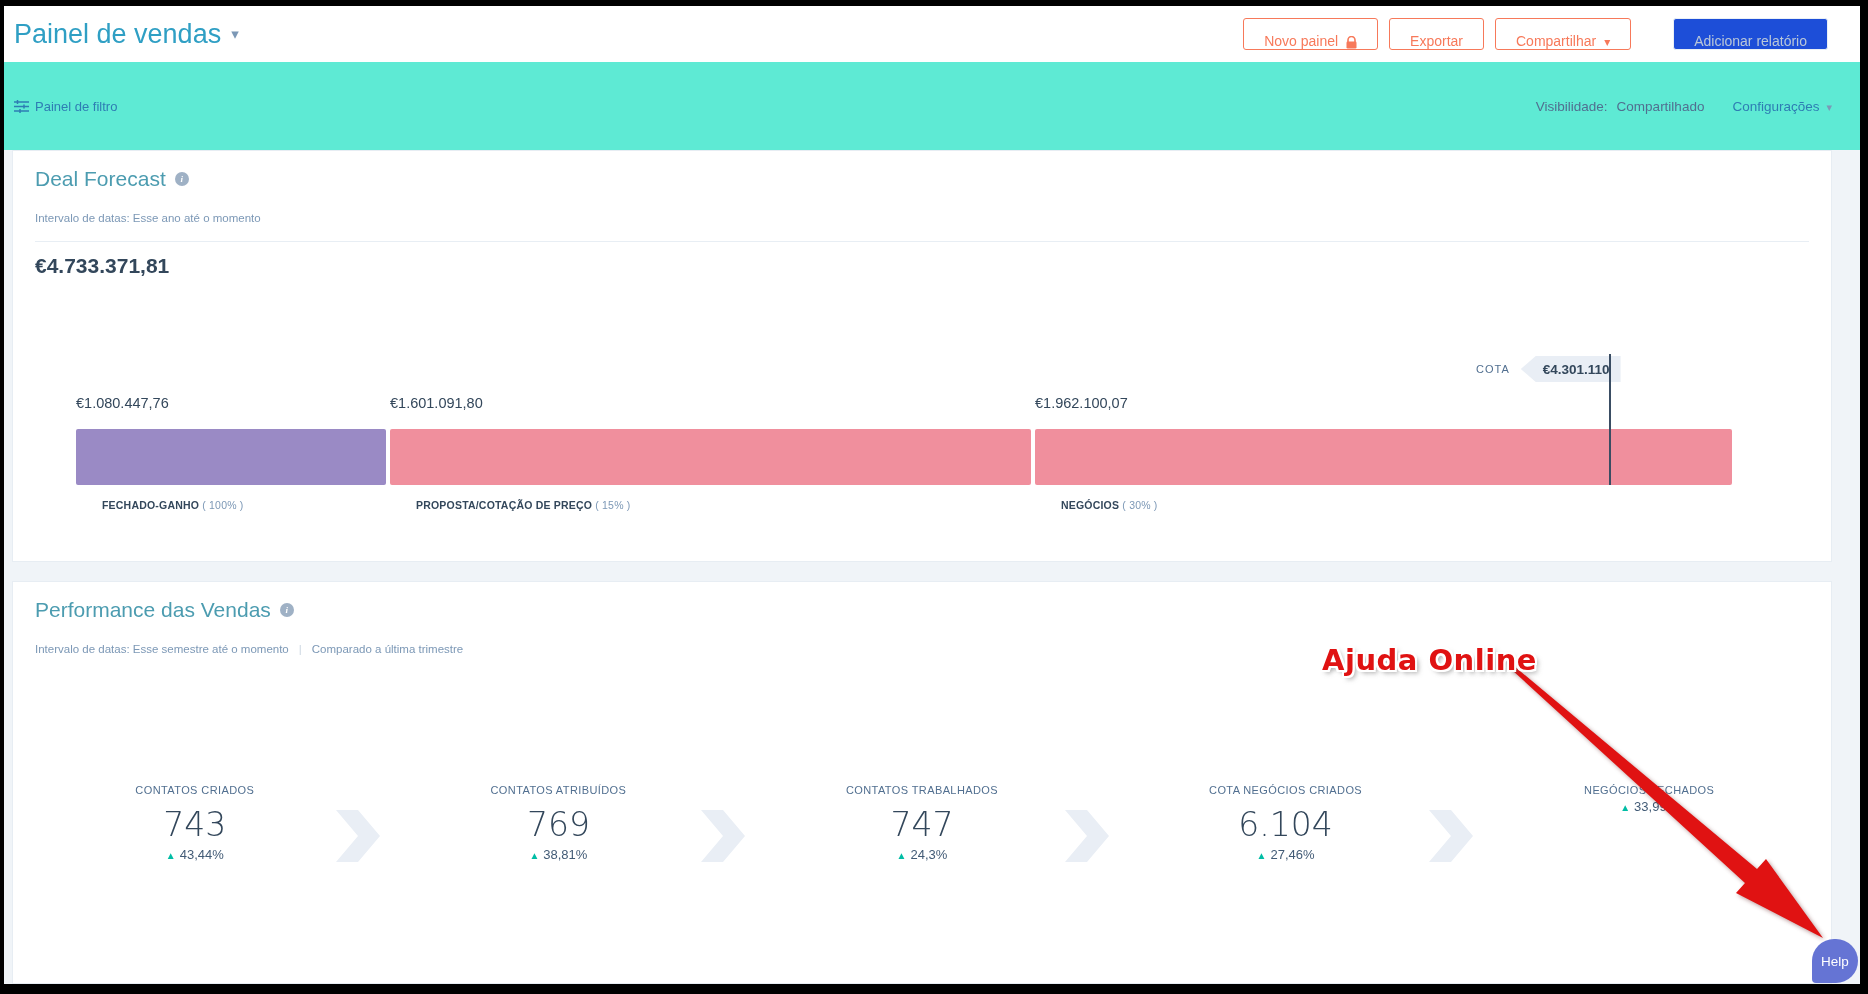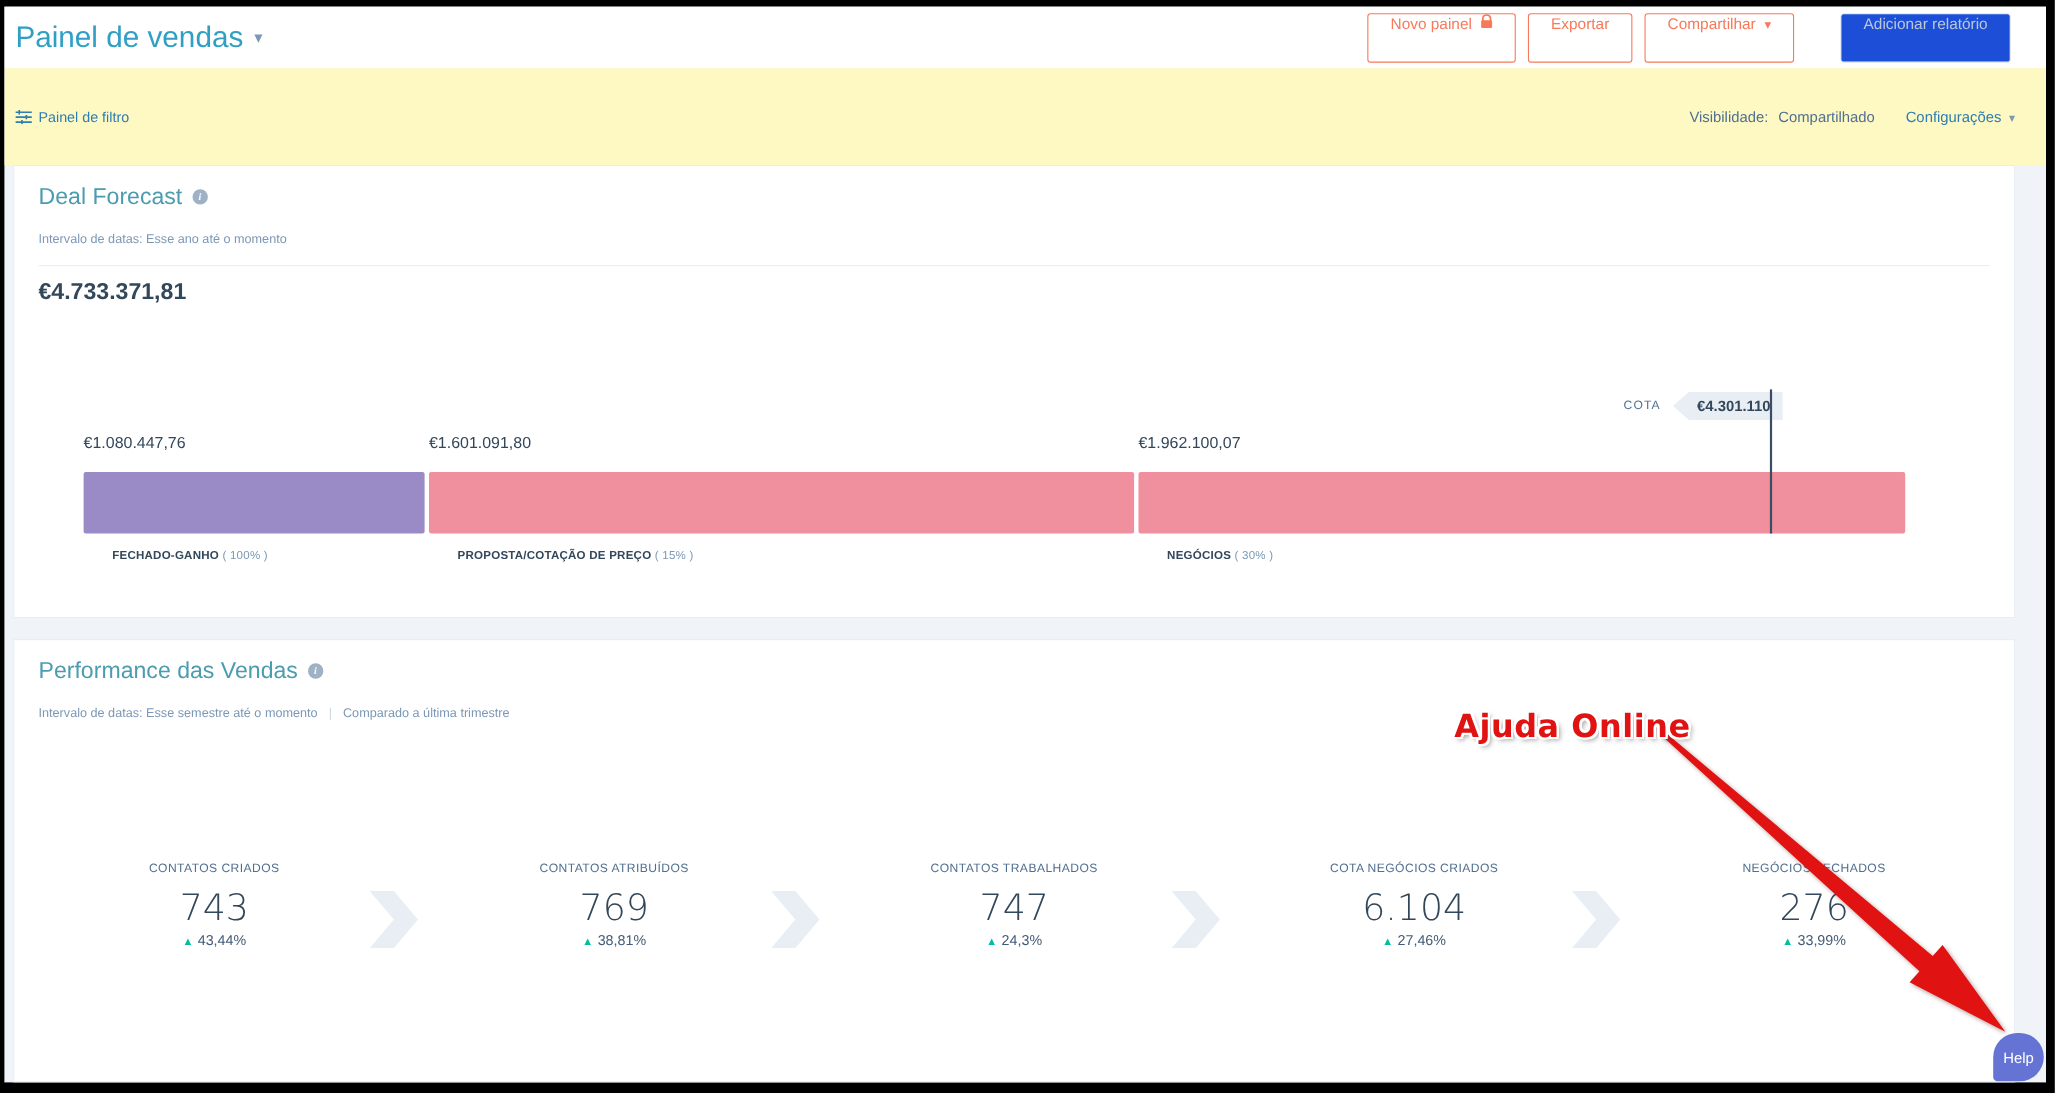--- a/index.html
+++ b/index.html
@@ -15,29 +15,29 @@
     background:#f0f4f8; overflow:hidden;
   }
   
   .header { height:56px; background:#fff; display:flex; align-items:center; padding:0 32px 0 10px; }
   .page-title-wrap { display:flex; align-items:center; gap:10px; cursor:pointer; }
   .page-title { font-size:27px; color:#2f9fc4; font-weight:400; }
   .title-caret { color:#7c98b6; font-size:15px; }
   .title-caret::before { content:"▾"; }
   .header-btns { margin-left:auto; display:flex; gap:11px; }
   .btn {
-    height:45px; padding:0 20px; border:1px solid #f7795a; color:#f7795a;
+    height:32px; padding:0 20px; border:1px solid #f7795a; color:#f7795a;
     border-radius:3px; background:#fff; font-size:14px;
-    display:flex; align-items:flex-start; gap:8px; cursor:pointer; white-space:nowrap;
+    display:flex; align-items:flex-end; gap:8px; cursor:pointer; white-space:nowrap;
     font-family:"Liberation Sans",sans-serif;
   }
   .btn .caret::before { content:"▾"; font-size:12px; }
   .btn.disabled { background:#1d4ed8; border-color:#eaf0f6; color:#b9c7d8; cursor:default;margin-left:31px; }
   
-  .filterbar { height:88px; display:flex; align-items:center; padding:0 28px 0 10px; background:#fef9c3; }
+  .filterbar { height:88px; display:flex; align-items:center; padding:0 28px 0 10px; background:#5eead4; }
   .filter-link { color:#2e7db3; font-size:13px; display:flex; align-items:center; gap:6px; cursor:pointer; }
   .vis-group { margin-left:auto; display:flex; align-items:center; gap:9px; color:#516f90; font-size:13.5px; }
   .settings-link { color:#2e7db3; font-size:13.5px; margin-left:28px; display:flex; align-items:center; gap:7px; cursor:pointer; }
   .settings-link .caret::before { content:"▾"; font-size:11px; color:#7c98b6; }
   
   .content { padding:0 28px 0 8px; }
   .card { background:#fff; border:1px solid #e7edf3; position:relative; }
   .card-forecast { height:412px; margin-bottom:19px; }
   .card-perf { height:403px; }
   .card-title { position:absolute; left:22px; top:16px; font-size:21px; color:#4c9cb0; font-weight:400; display:flex; align-items:center; gap:9px; }
@@ -214,21 +214,20 @@
           <div class="m-value">747</div>
           <div class="m-delta"><span class="tri"></span><span>24,3%</span></div>
         </div>
         <div class="metric">
           <div class="m-label">COTA NEGÓCIOS CRIADOS</div>
           <div class="m-value">6.104</div>
           <div class="m-delta"><span class="tri"></span><span>27,46%</span></div>
         </div>
         <div class="metric">
           <div class="m-label">NEGÓCIOS FECHADOS</div>
-          <div class="m-value">276</div>
           <div class="m-delta"><span class="tri"></span><span>33,99%</span></div>
         </div>
       </div>
       <div class="chevron chev-0"></div>
       <div class="chevron chev-1"></div>
       <div class="chevron chev-2"></div>
       <div class="chevron chev-3"></div>
     </div>
 
   </div>

